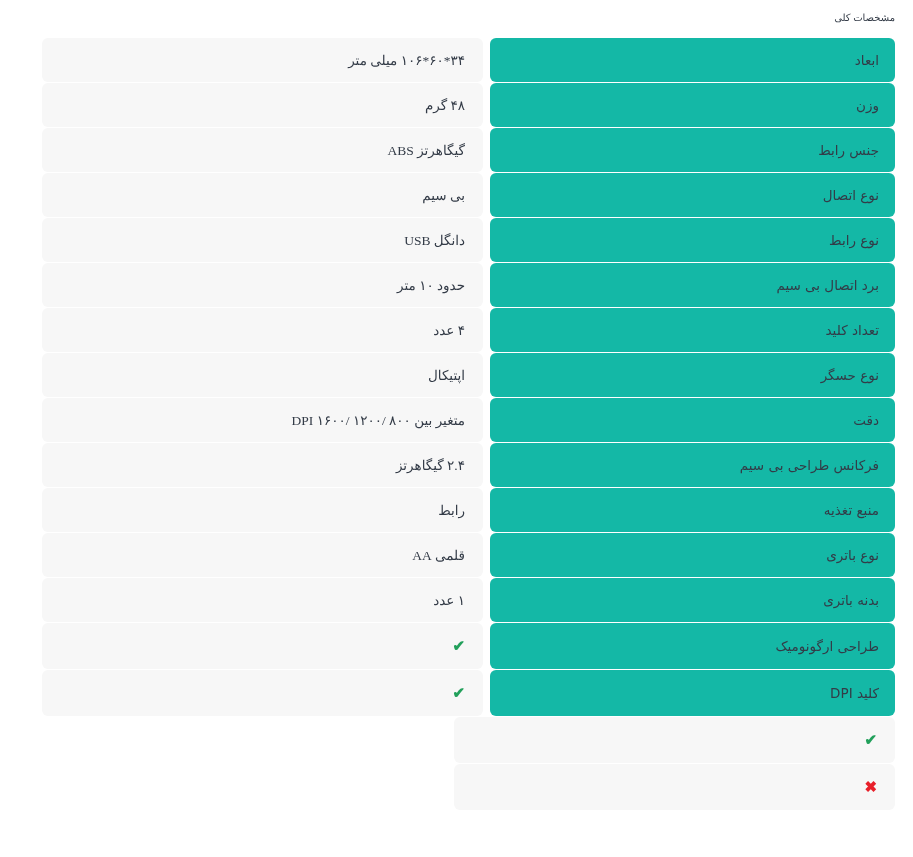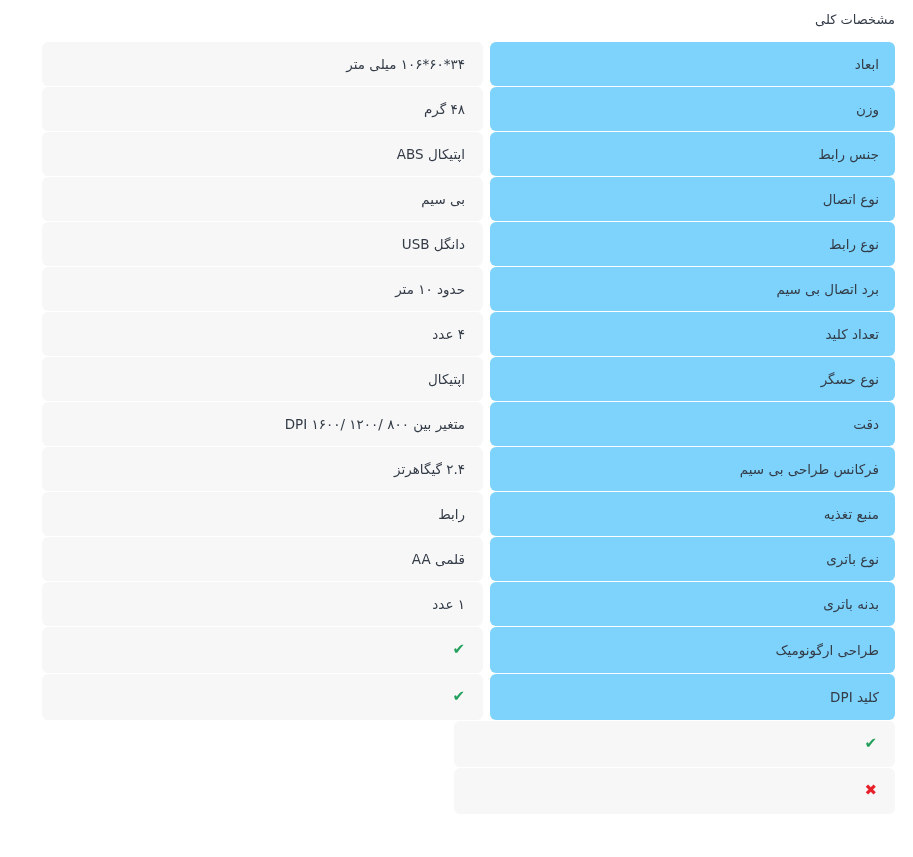--- a/index.html
+++ b/index.html
@@ -16,27 +16,28 @@
   }
 
   .spec-panel {
     width: 913px;
     box-sizing: border-box;
     padding: 0 18px 0 0;
   }
 
   .panel-title {
     text-align: right;
-    font-size: 13px;
+    font-size: 10px;
     color: #333b47;
     padding: 12px 0 10px 0;
     margin: 0 0 4px 0;
     line-height: 1.2;
     font-weight: normal;
     direction: rtl;
+    font-family: Liberation Serif, serif;
   }
 
   .spec-table {
     display: flex;
     flex-direction: column;
     gap: 1px;
   }
 
   .spec-row {
     display: flex;
@@ -45,21 +46,21 @@
     height: 44px;
     gap: 7px;
     direction: rtl;
   }
   .spec-row.tall {
     height: 46px;
   }
 
   .spec-label {
     flex: 0 0 405px;
-    background: #7dd3fc;
+    background: #14b8a6;
     border-radius: 6px;
     display: flex;
     align-items: center;
     justify-content: flex-start;
     padding: 0 16px 0 12px;
     box-sizing: border-box;
     font-size: 13.5px;
     color: #333b47;
     direction: rtl;
     text-align: right;
@@ -73,20 +74,21 @@
     display: flex;
     align-items: center;
     justify-content: flex-start;
     padding: 0 18px 0 12px;
     box-sizing: border-box;
     font-size: 13.5px;
     color: #333b47;
     direction: rtl;
     text-align: right;
     white-space: nowrap;
+    font-family: Liberation Serif, serif;
   }
 
   .icon-yes {
     color: #22a05b;
     font-size: 15px;
     line-height: 1;
     font-weight: bold;
   }
   .icon-no {
     color: #e8202a;
@@ -106,21 +108,21 @@
       <div class="spec-row">
         <div class="spec-label">ابعاد</div>
         <div class="spec-value">۳۴*۶۰*۱۰۶ میلی متر</div>
       </div>
       <div class="spec-row">
         <div class="spec-label">وزن</div>
         <div class="spec-value">۴۸ گرم</div>
       </div>
       <div class="spec-row">
         <div class="spec-label">جنس رابط</div>
-        <div class="spec-value">اپتیکال ABS</div>
+        <div class="spec-value">گیگاهرتز ABS</div>
       </div>
       <div class="spec-row">
         <div class="spec-label">نوع اتصال</div>
         <div class="spec-value">بی سیم</div>
       </div>
       <div class="spec-row">
         <div class="spec-label">نوع رابط</div>
         <div class="spec-value">دانگل USB</div>
       </div>
       <div class="spec-row">

